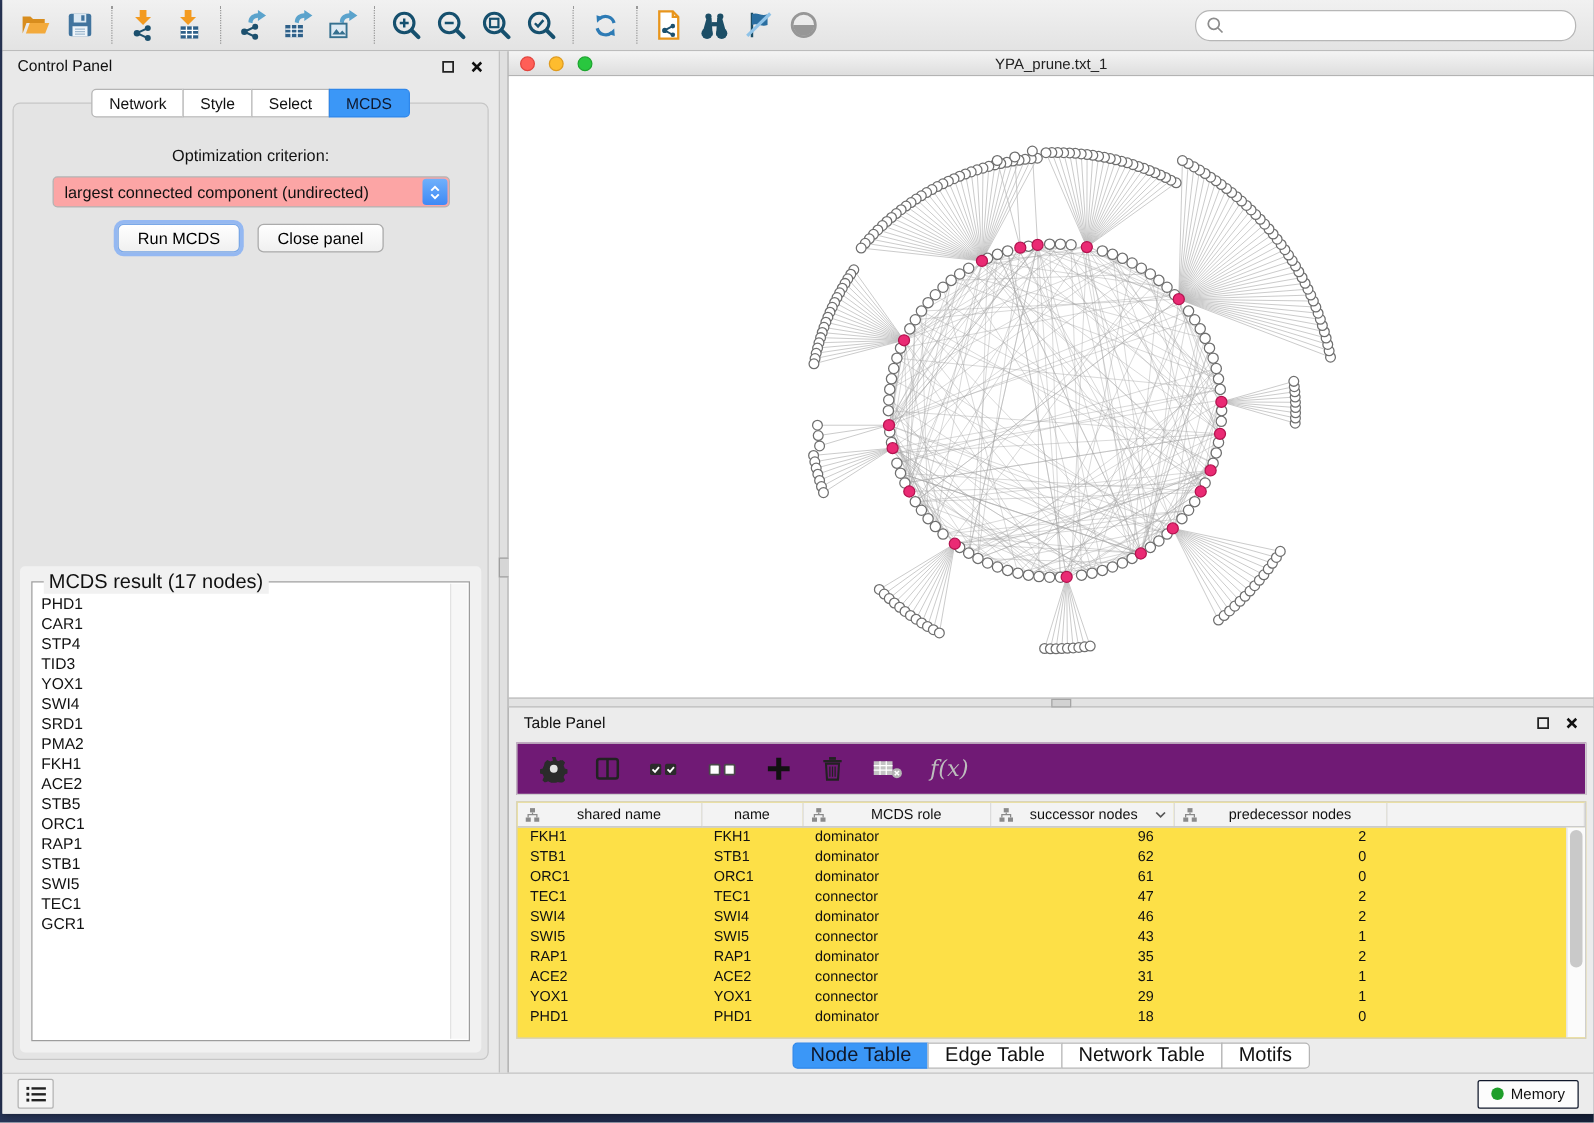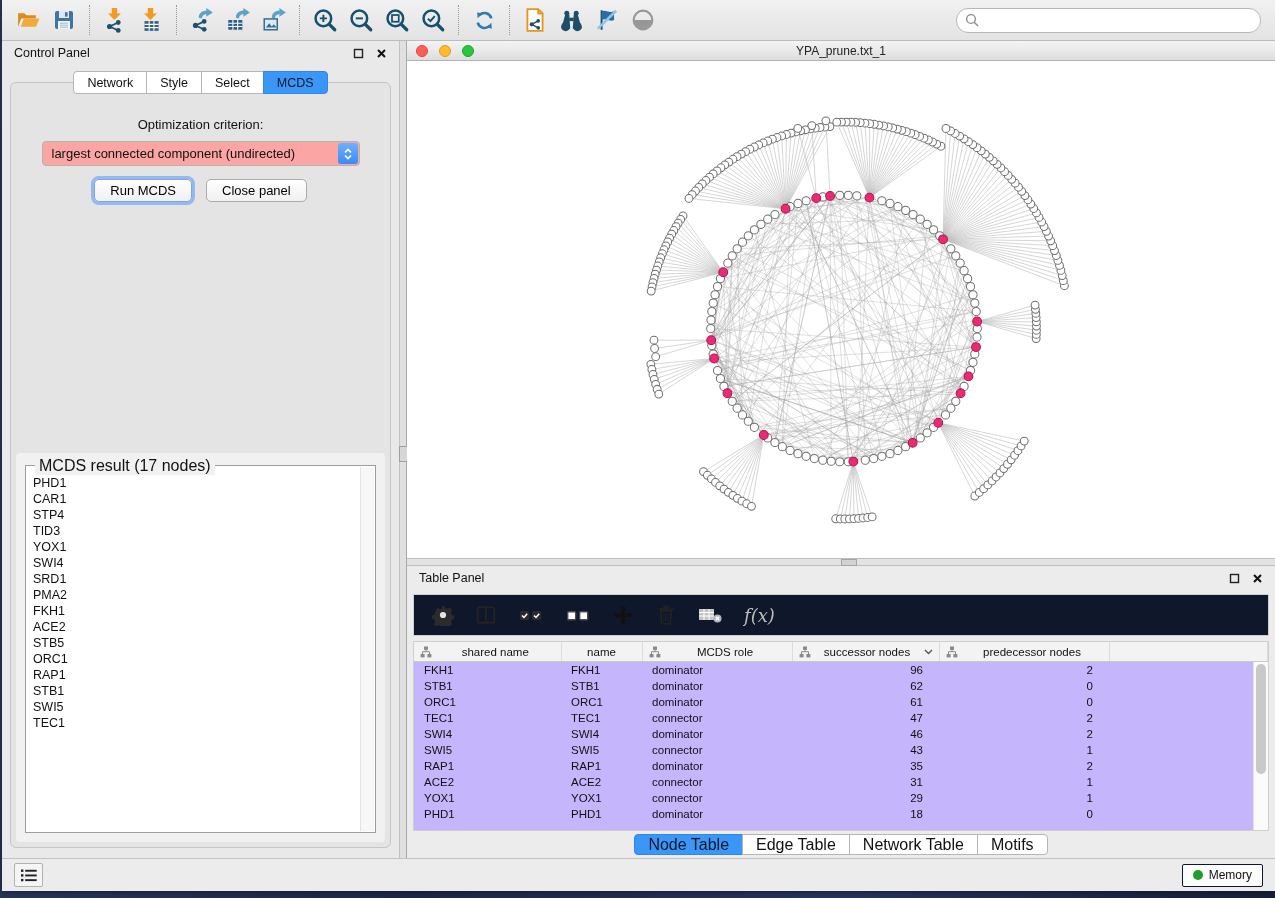--- a/index.html
+++ b/index.html
@@ -59,24 +59,24 @@
   .light{width:12px;height:12px;border-radius:50%;}
   .light.red{background:#ff5f57;border:1px solid #e2443d;box-sizing:border-box;}
   .light.yellow{background:#febc2e;border:1px solid #df9b1e;box-sizing:border-box;}
   .light.green{background:#29c73f;border:1px solid #1da62f;box-sizing:border-box;}
   .net-title{margin:0 auto;font-size:12px;color:#222;}
   .net-canvas{flex:1;background:#fff;position:relative;min-height:0;}
   .net-canvas svg{position:absolute;left:0;top:0;width:100%;height:100%;}
 
   
   .table-panel{flex:1;background:#ececec;display:flex;flex-direction:column;min-height:0;}
-  .tp-toolbar{height:40px;flex:0 0 auto;margin:4px 6px 0 6px;background:#0f172a;border:1px solid #cfcfcf;display:flex;align-items:center;gap:21px;padding:0 18px;}
+  .tp-toolbar{height:40px;flex:0 0 auto;margin:4px 6px 0 6px;background:#701a75;border:1px solid #cfcfcf;display:flex;align-items:center;gap:21px;padding:0 18px;}
   .tp-icon{display:flex;align-items:center;justify-content:center;height:28px;}
   .fx{font-family:"DejaVu Serif",serif;font-style:italic;font-size:18px;color:#bdbdbd;}
-  .tp-tablewrap{margin:5px 6px 0 6px;flex:1;background:#c4b5fd;border:1px solid #cfcfcf;position:relative;overflow:hidden;min-height:0;}
+  .tp-tablewrap{margin:5px 6px 0 6px;flex:1;background:#fde047;border:1px solid #cfcfcf;position:relative;overflow:hidden;min-height:0;}
   table.node-table{border-collapse:collapse;width:100%;table-layout:fixed;}
   .node-table th{height:19px;background:#f3f3f3;border-right:1px solid #dcdcdc;border-bottom:1px solid #c9c9c9;font-weight:normal;font-size:11.5px;padding:0;}
   .th-inner{display:flex;align-items:center;padding:0 6px;gap:4px;}
   .th-label{flex:1;text-align:center;}
   .node-table td{height:16px;font-size:11.5px;padding:0 10px;white-space:nowrap;overflow:hidden;}
   .node-table td.num{text-align:right;padding-right:16px;}
   .tp-scroll{position:absolute;right:0;top:20px;bottom:0;width:14px;background:#fbfbfb;border-left:1px solid #e2e2e2;}
   .tp-thumb{margin:2px;height:110px;background:#c9c9c9;border-radius:6px;}
   .tp-tabs{height:27px;flex:0 0 auto;display:flex;justify-content:center;align-items:center;}
   .tp-tabs .seg{height:19px;font-size:16px;}
@@ -298,20 +298,21 @@
                 <div class="mcds-item">SRD1</div>
                 <div class="mcds-item">PMA2</div>
                 <div class="mcds-item">FKH1</div>
                 <div class="mcds-item">ACE2</div>
                 <div class="mcds-item">STB5</div>
                 <div class="mcds-item">ORC1</div>
                 <div class="mcds-item">RAP1</div>
                 <div class="mcds-item">STB1</div>
                 <div class="mcds-item">SWI5</div>
                 <div class="mcds-item">TEC1</div>
+                <div class="mcds-item">GCR1</div>
               </div>
             <div class="mcds-scroll"></div>
           </div>
         </div>
       </div>
     </div>
 
     <div class="v-split">
       <div class="v-handle"></div>
     </div>

